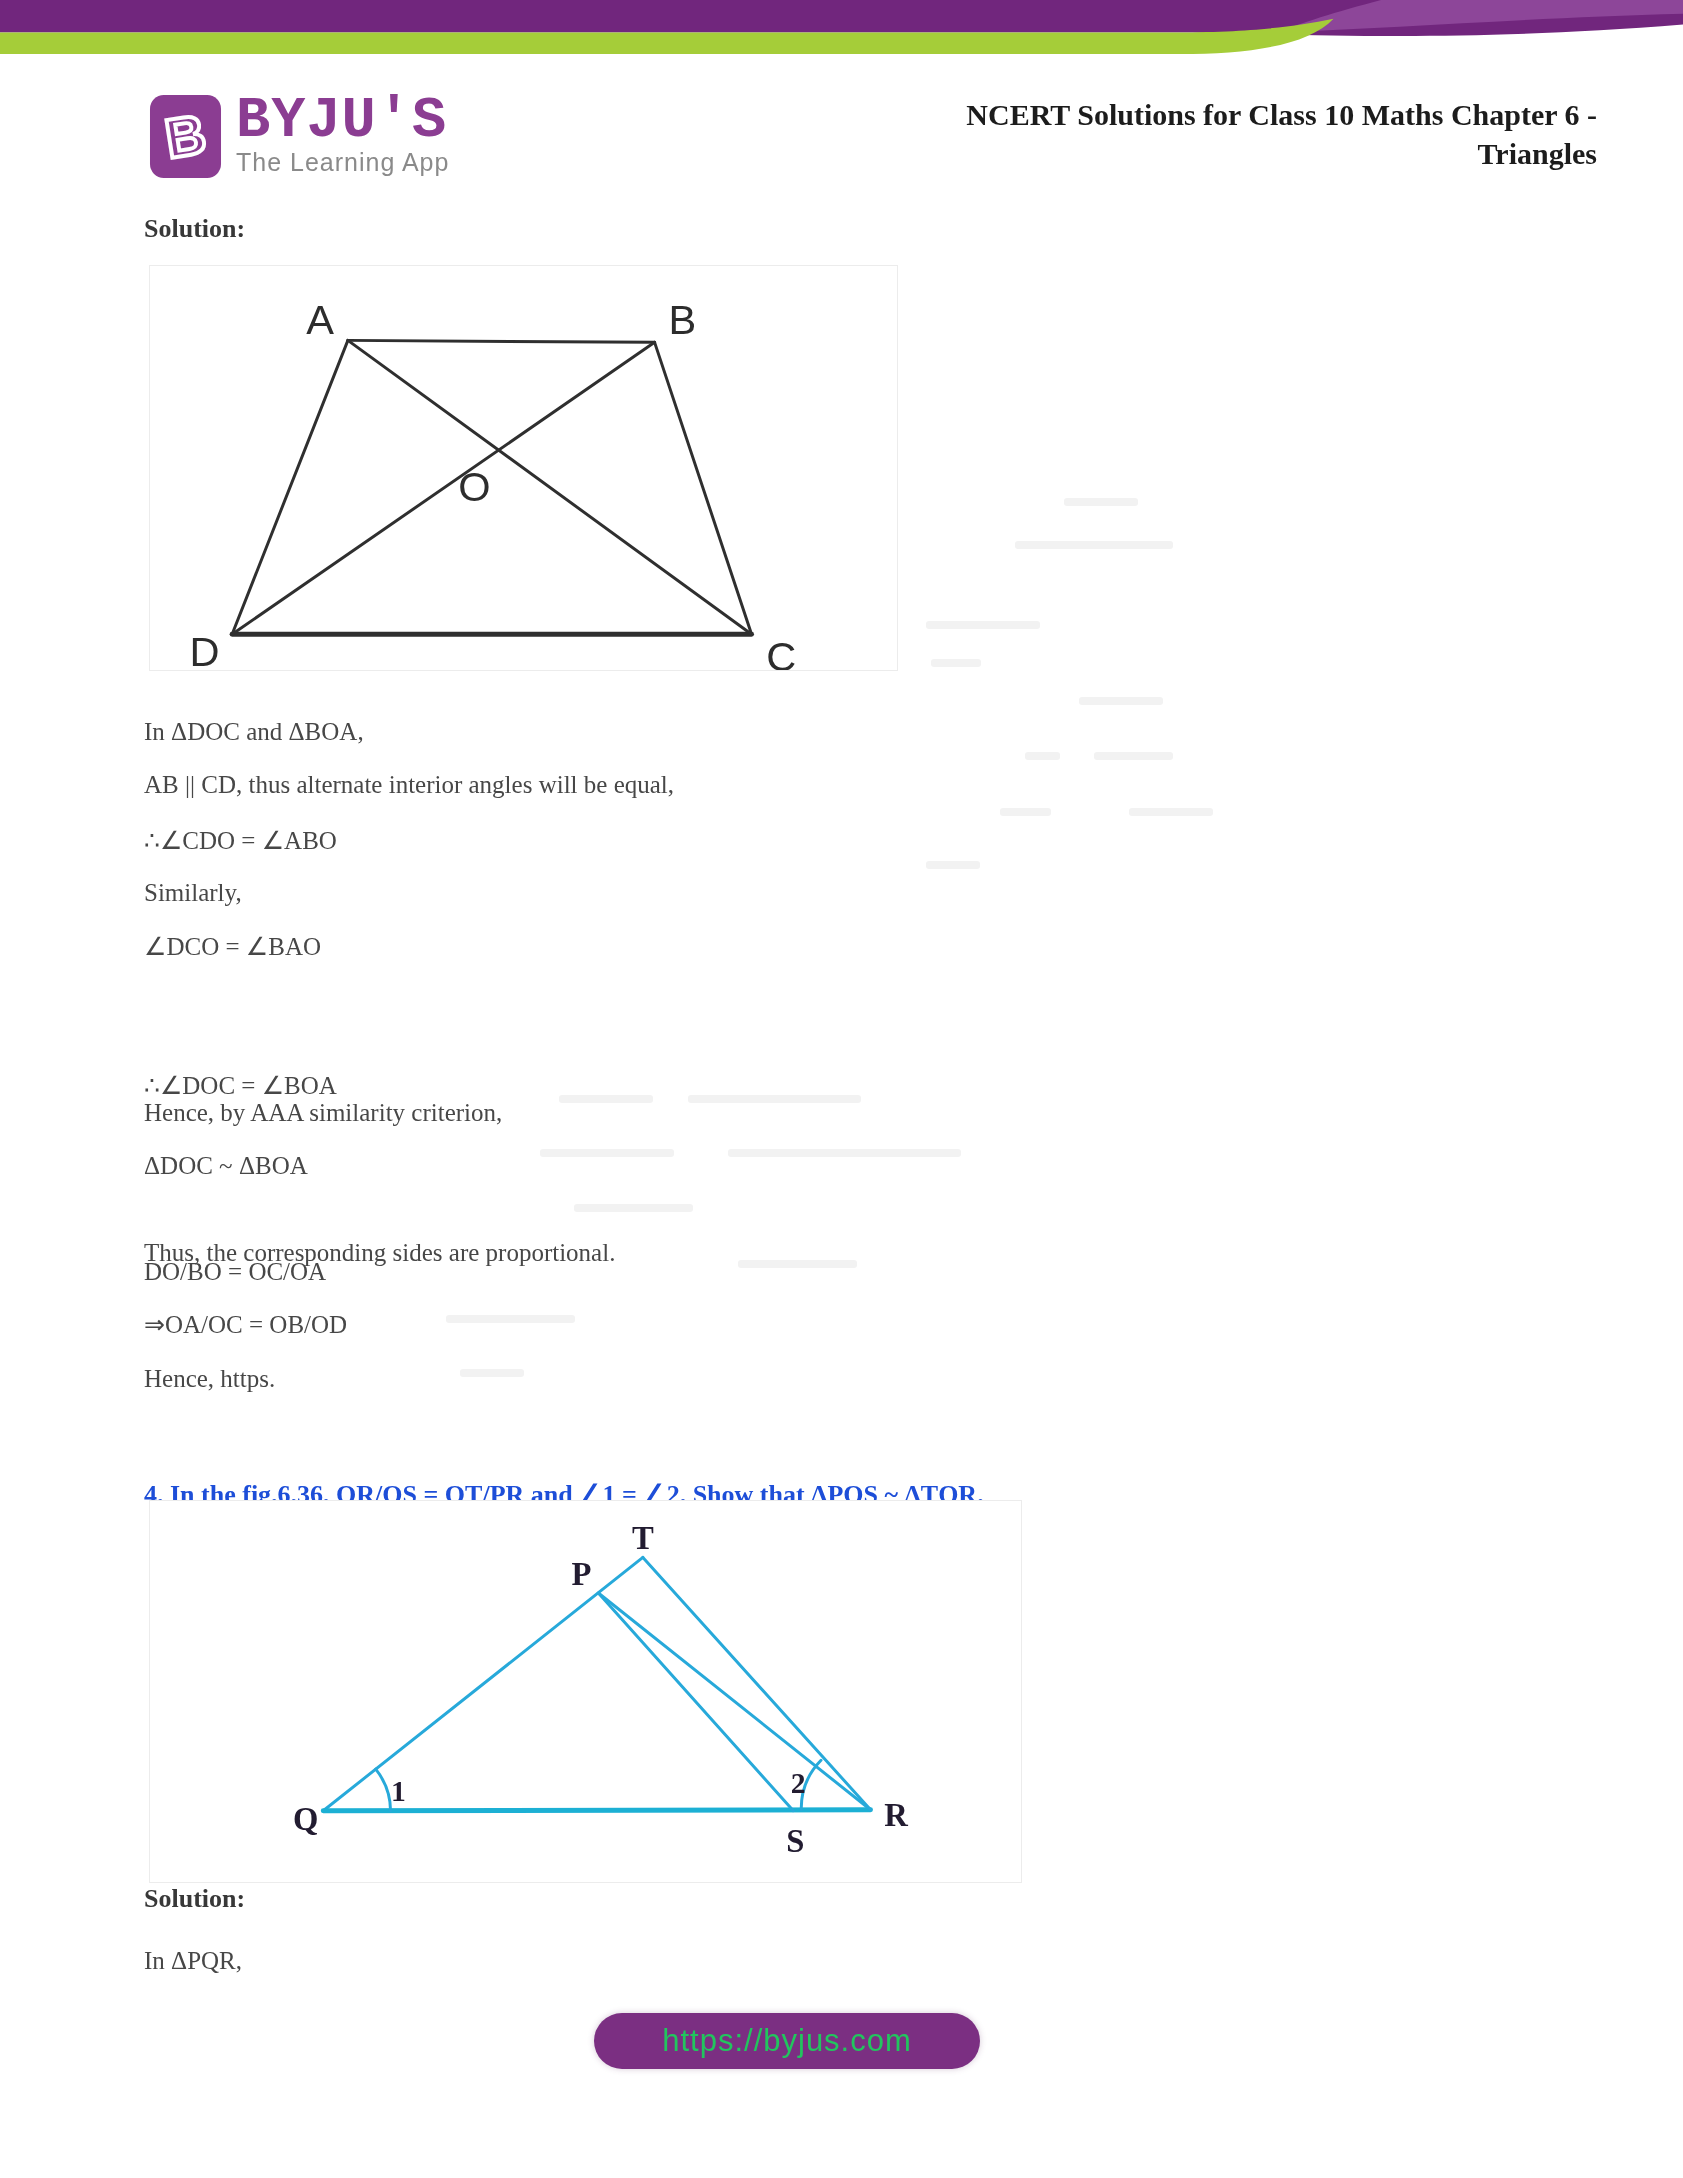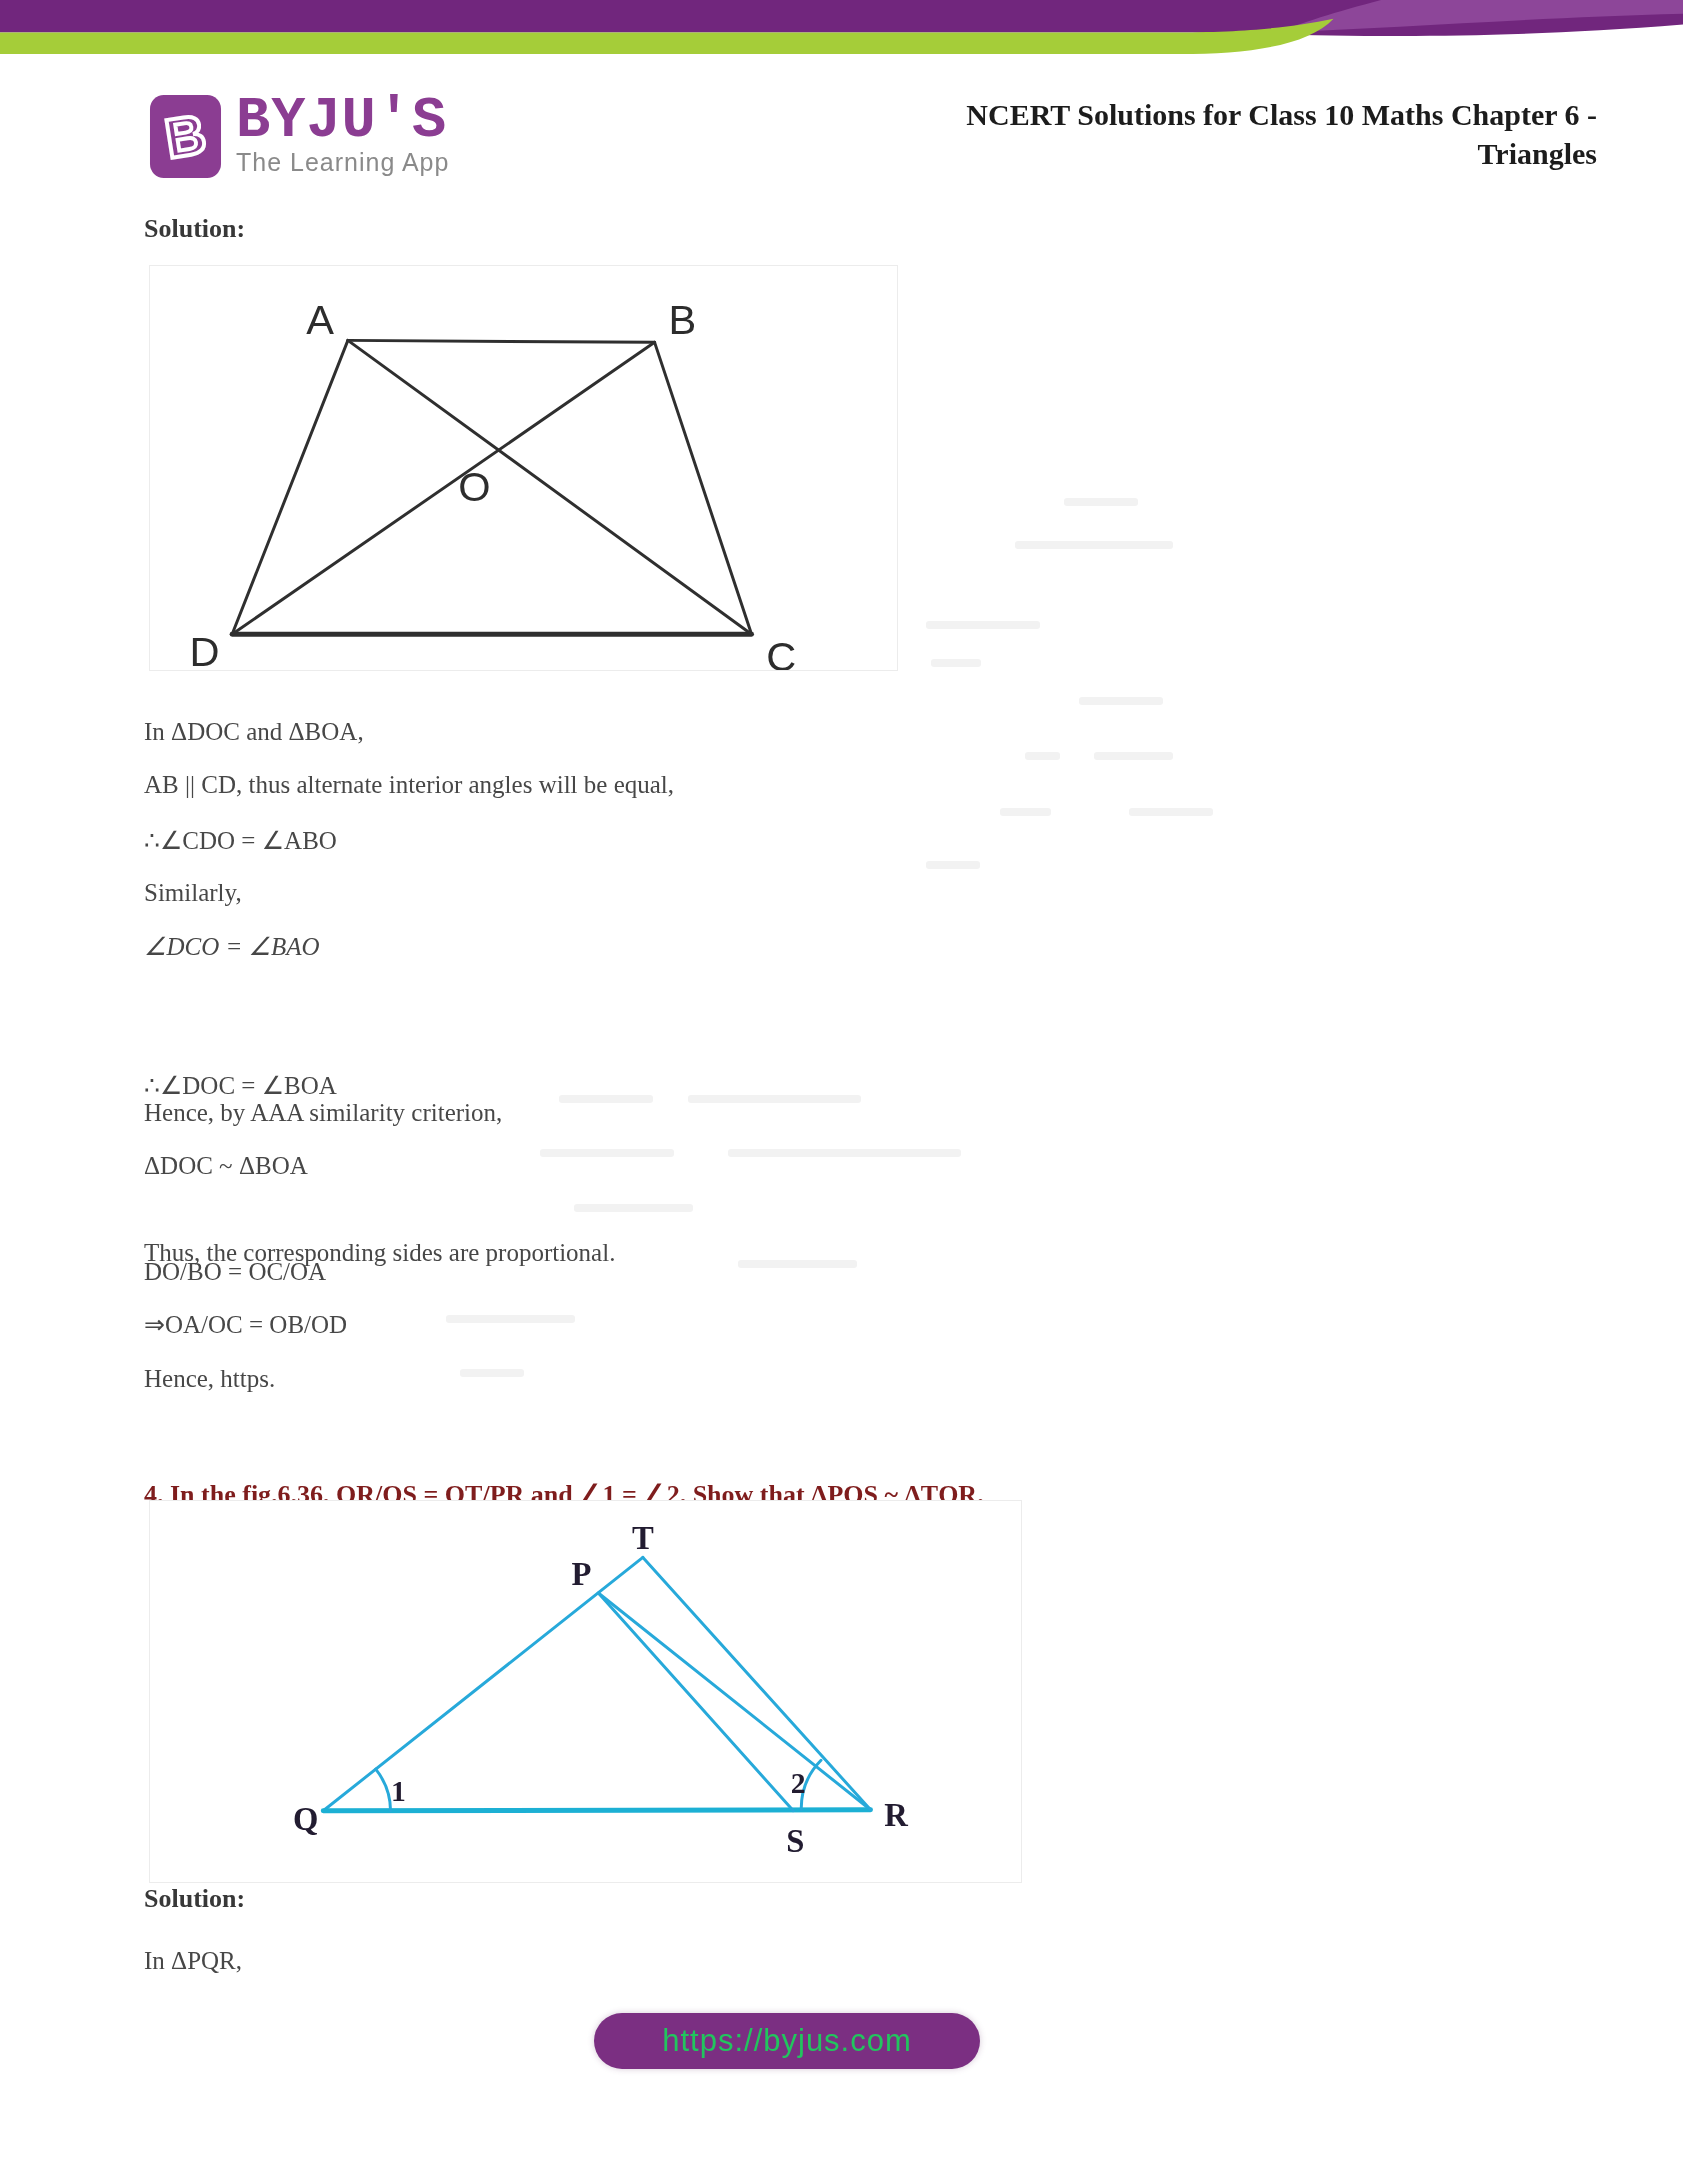--- a/index.html
+++ b/index.html
@@ -26,21 +26,21 @@
     font-size:25px;line-height:26px;color:#8a8a8a;margin-top:0px;letter-spacing:1px;
   }
   
   .doc-title{
     position:absolute;top:95px;right:86px;
     text-align:right;font-weight:bold;font-size:30px;line-height:39px;color:#1c1c1c;
   }
   
   .heading{position:absolute;left:144px;font-weight:bold;font-size:26px;color:#383838;white-space:nowrap;}
   .bodyline{position:absolute;left:144px;font-size:25px;color:#474747;white-space:nowrap;}
-  .qline{position:absolute;left:144px;font-weight:bold;font-size:26px;color:#7f1d1d;white-space:nowrap;}
+  .qline{position:absolute;left:144px;font-weight:bold;font-size:26px;color:#1d4ed8;white-space:nowrap;}
   
   .figure{position:absolute;background:#ffffff;border:1px solid #ececec;}
   .fig1{left:149px;top:265px;width:747px;height:404px;}
   .fig2{left:149px;top:1500px;width:871px;height:381px;}
   .figure svg{display:block;width:100%;height:100%;}
   .fig1 text{font-family:"Liberation Sans", sans-serif;font-size:42px;fill:#2d2d2d;}
   .fig2 text{font-family:"Liberation Serif", serif;font-weight:bold;font-size:33px;fill:#221c31;}
   .fig2 .small{font-size:30px;}
   
   .smudge{position:absolute;height:8px;background:#f2f2f2;border-radius:3px;}
@@ -99,21 +99,21 @@
       <text x="638" y="409" text-anchor="middle">C</text>
       <text x="55" y="404" text-anchor="middle">D</text>
       <text x="328" y="237" text-anchor="middle">O</text>
     </svg>
   </div>
 
   <p class="bodyline" style="top:693px;">In ΔDOC and ΔBOA,</p>
   <p class="bodyline" style="top:746px;">AB || CD, thus alternate interior angles will be equal,</p>
   <p class="bodyline" style="top:801px;">∴∠CDO = ∠ABO</p>
   <p class="bodyline" style="top:854px;">Similarly,</p>
-  <p class="bodyline" style="top:907px;font-style:italic;">∠DCO = ∠BAO</p>
+  <p class="bodyline" style="top:907px;">∠DCO = ∠BAO</p>
   <p class="bodyline" style="top:1046px;text-align:center;">∴∠DOC = ∠BOA</p>
   <p class="bodyline" style="top:1074px;">Hence, by AAA similarity criterion,</p>
   <p class="bodyline" style="top:1127px;">ΔDOC ~ ΔBOA</p>
   <p class="bodyline" style="top:1214px;">Thus, the corresponding sides are proportional.</p>
   <p class="bodyline" style="top:1233px;">DO/BO = OC/OA</p>
   <p class="bodyline" style="top:1285px;">⇒OA/OC = OB/OD</p>
   <p class="bodyline" style="top:1340px;">Hence, https.</p>
 
   <p class="qline" style="top:1453px;">4. In the fig.6.36, QR/QS = QT/PR and ∠1 = ∠2. Show that ΔPQS ~ ΔTQR.</p>
 

